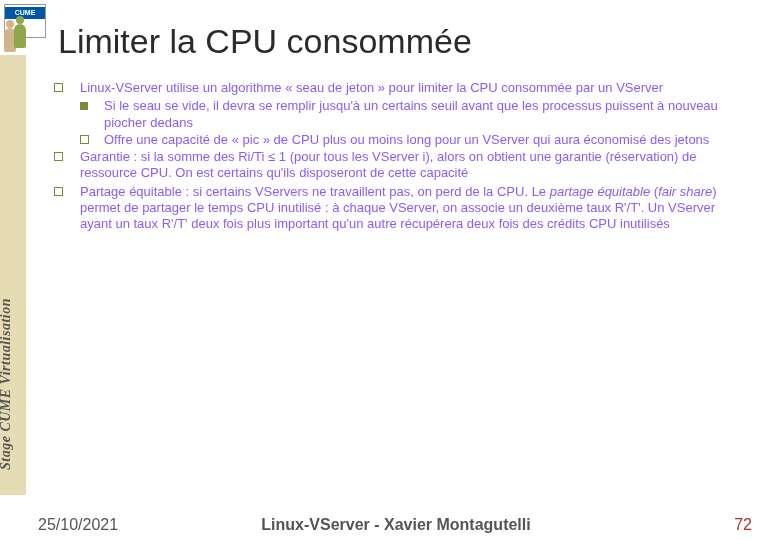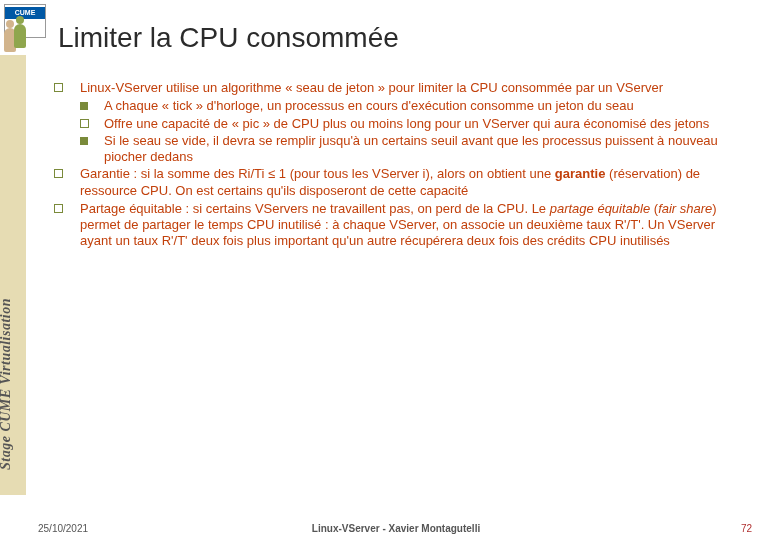--- a/index.html
+++ b/index.html
@@ -45,21 +45,21 @@
   .people .h1, .people .h2 {
     position: absolute;
     width: 8px; height: 8px; border-radius: 50%;
   }
   .people .h1 { background: #d2b48c; left: 6px; top: 0; }
   .people .h2 { background: #8fa64d; left: 16px; top: -4px; }
 
   .title {
     position: absolute;
     top: 22px; left: 58px;
-    font-size: 28px;
+    font-size: 34px;
     color: #2b2b2b;
   }
   .side-band {
     position: absolute;
     left: 0; top: 55px;
     width: 26px;
     height: 440px;
     background: #e6dcb3;
     border-radius: 0 0 0 0;
   }
@@ -77,21 +77,21 @@
     white-space: nowrap;
     letter-spacing: 0.5px;
   }
   .content {
     position: absolute;
     left: 50px;
     top: 80px;
     width: 710px;
     font-size: 13px;
     line-height: 1.25;
-    color: #c2410c;
+    color: #8b5cf6;
   }
   .lvl1 {
     display: flex;
     margin-bottom: 2px;
   }
   .lvl1 > .bullet {
     flex: 0 0 30px;
     text-align: left;
     padding-left: 4px;
   }
@@ -109,28 +109,28 @@
     border: 1.5px solid #7a8a3a;
     margin-top: 3px;
   }
   .sq-fill {
     display: inline-block;
     width: 8px; height: 8px;
     background: #7a8a3a;
     margin-top: 4px;
   }
   .i { font-style: italic; }
-  .b { font-weight: bold; margin-top: 38px; }
+  .b { font-weight: normal; margin-top: 38px; }
 
   .footer {
     position: absolute;
     left: 0; bottom: 0;
     width: 780px;
     height: 22px;
-    font-size: 10px;
+    font-size: 16px;
     color: #555;
   }
   .footer .date { position: absolute; left: 38px; bottom: 6px; }
   .footer .mid  { position: absolute; left: 12px; right: 0; bottom: 6px; text-align: center; font-weight: bold; }
   .footer .pg   { position: absolute; right: 28px; bottom: 6px; color: #b03030; }
 </style>
 </head>
 <body>
 
 <div class="logo">
@@ -148,29 +148,25 @@
 <div class="side-band"></div>
 <div class="side-label">Stage CUME Virtualisation</div>
 
 <div class="content" id="content">
     <div class="lvl1">
       <span class="bullet"><span class="sq-open"></span></span>
       <span class="txt">Linux-VServer utilise un algorithme « seau de jeton » pour limiter la CPU consommée par un VServer</span>
     </div>
     <div class="lvl2">
       <span class="bullet"><span class="sq-fill"></span></span>
-      <span class="txt">A chaque « tick » d'horloge, un processus en cours d'exécution consomme un jeton du seau</span>
+      <span class="txt">Si le seau se vide, il devra se remplir jusqu'à un certains seuil avant que les processus puissent à nouveau piocher dedans</span>
     </div>
     <div class="lvl2">
       <span class="bullet"><span class="sq-open"></span></span>
       <span class="txt">Offre une capacité de « pic » de CPU plus ou moins long pour un VServer qui aura économisé des jetons</span>
-    </div>
-    <div class="lvl2">
-      <span class="bullet"><span class="sq-fill"></span></span>
-      <span class="txt">Si le seau se vide, il devra se remplir jusqu'à un certains seuil avant que les processus puissent à nouveau piocher dedans</span>
     </div>
     <div class="lvl1">
       <span class="bullet"><span class="sq-open"></span></span>
       <span class="txt">Garantie : si la somme des Ri/Ti ≤ 1 (pour tous les VServer i), alors on obtient une <span class="b">garantie</span> (réservation) de ressource CPU. On est certains qu'ils disposeront de cette capacité</span>
     </div>
     <div class="lvl1">
       <span class="bullet"><span class="sq-open"></span></span>
       <span class="txt">Partage équitable : si certains VServers ne travaillent pas, on perd de la CPU. Le <span class="i">partage équitable</span> (<span class="i">fair share</span>) permet de partager le temps CPU inutilisé : à chaque VServer, on associe un deuxième taux R'/T'. Un VServer ayant un taux R'/T' deux fois plus important qu'un autre récupérera deux fois des crédits CPU inutilisés</span>
     </div>
   </div>

